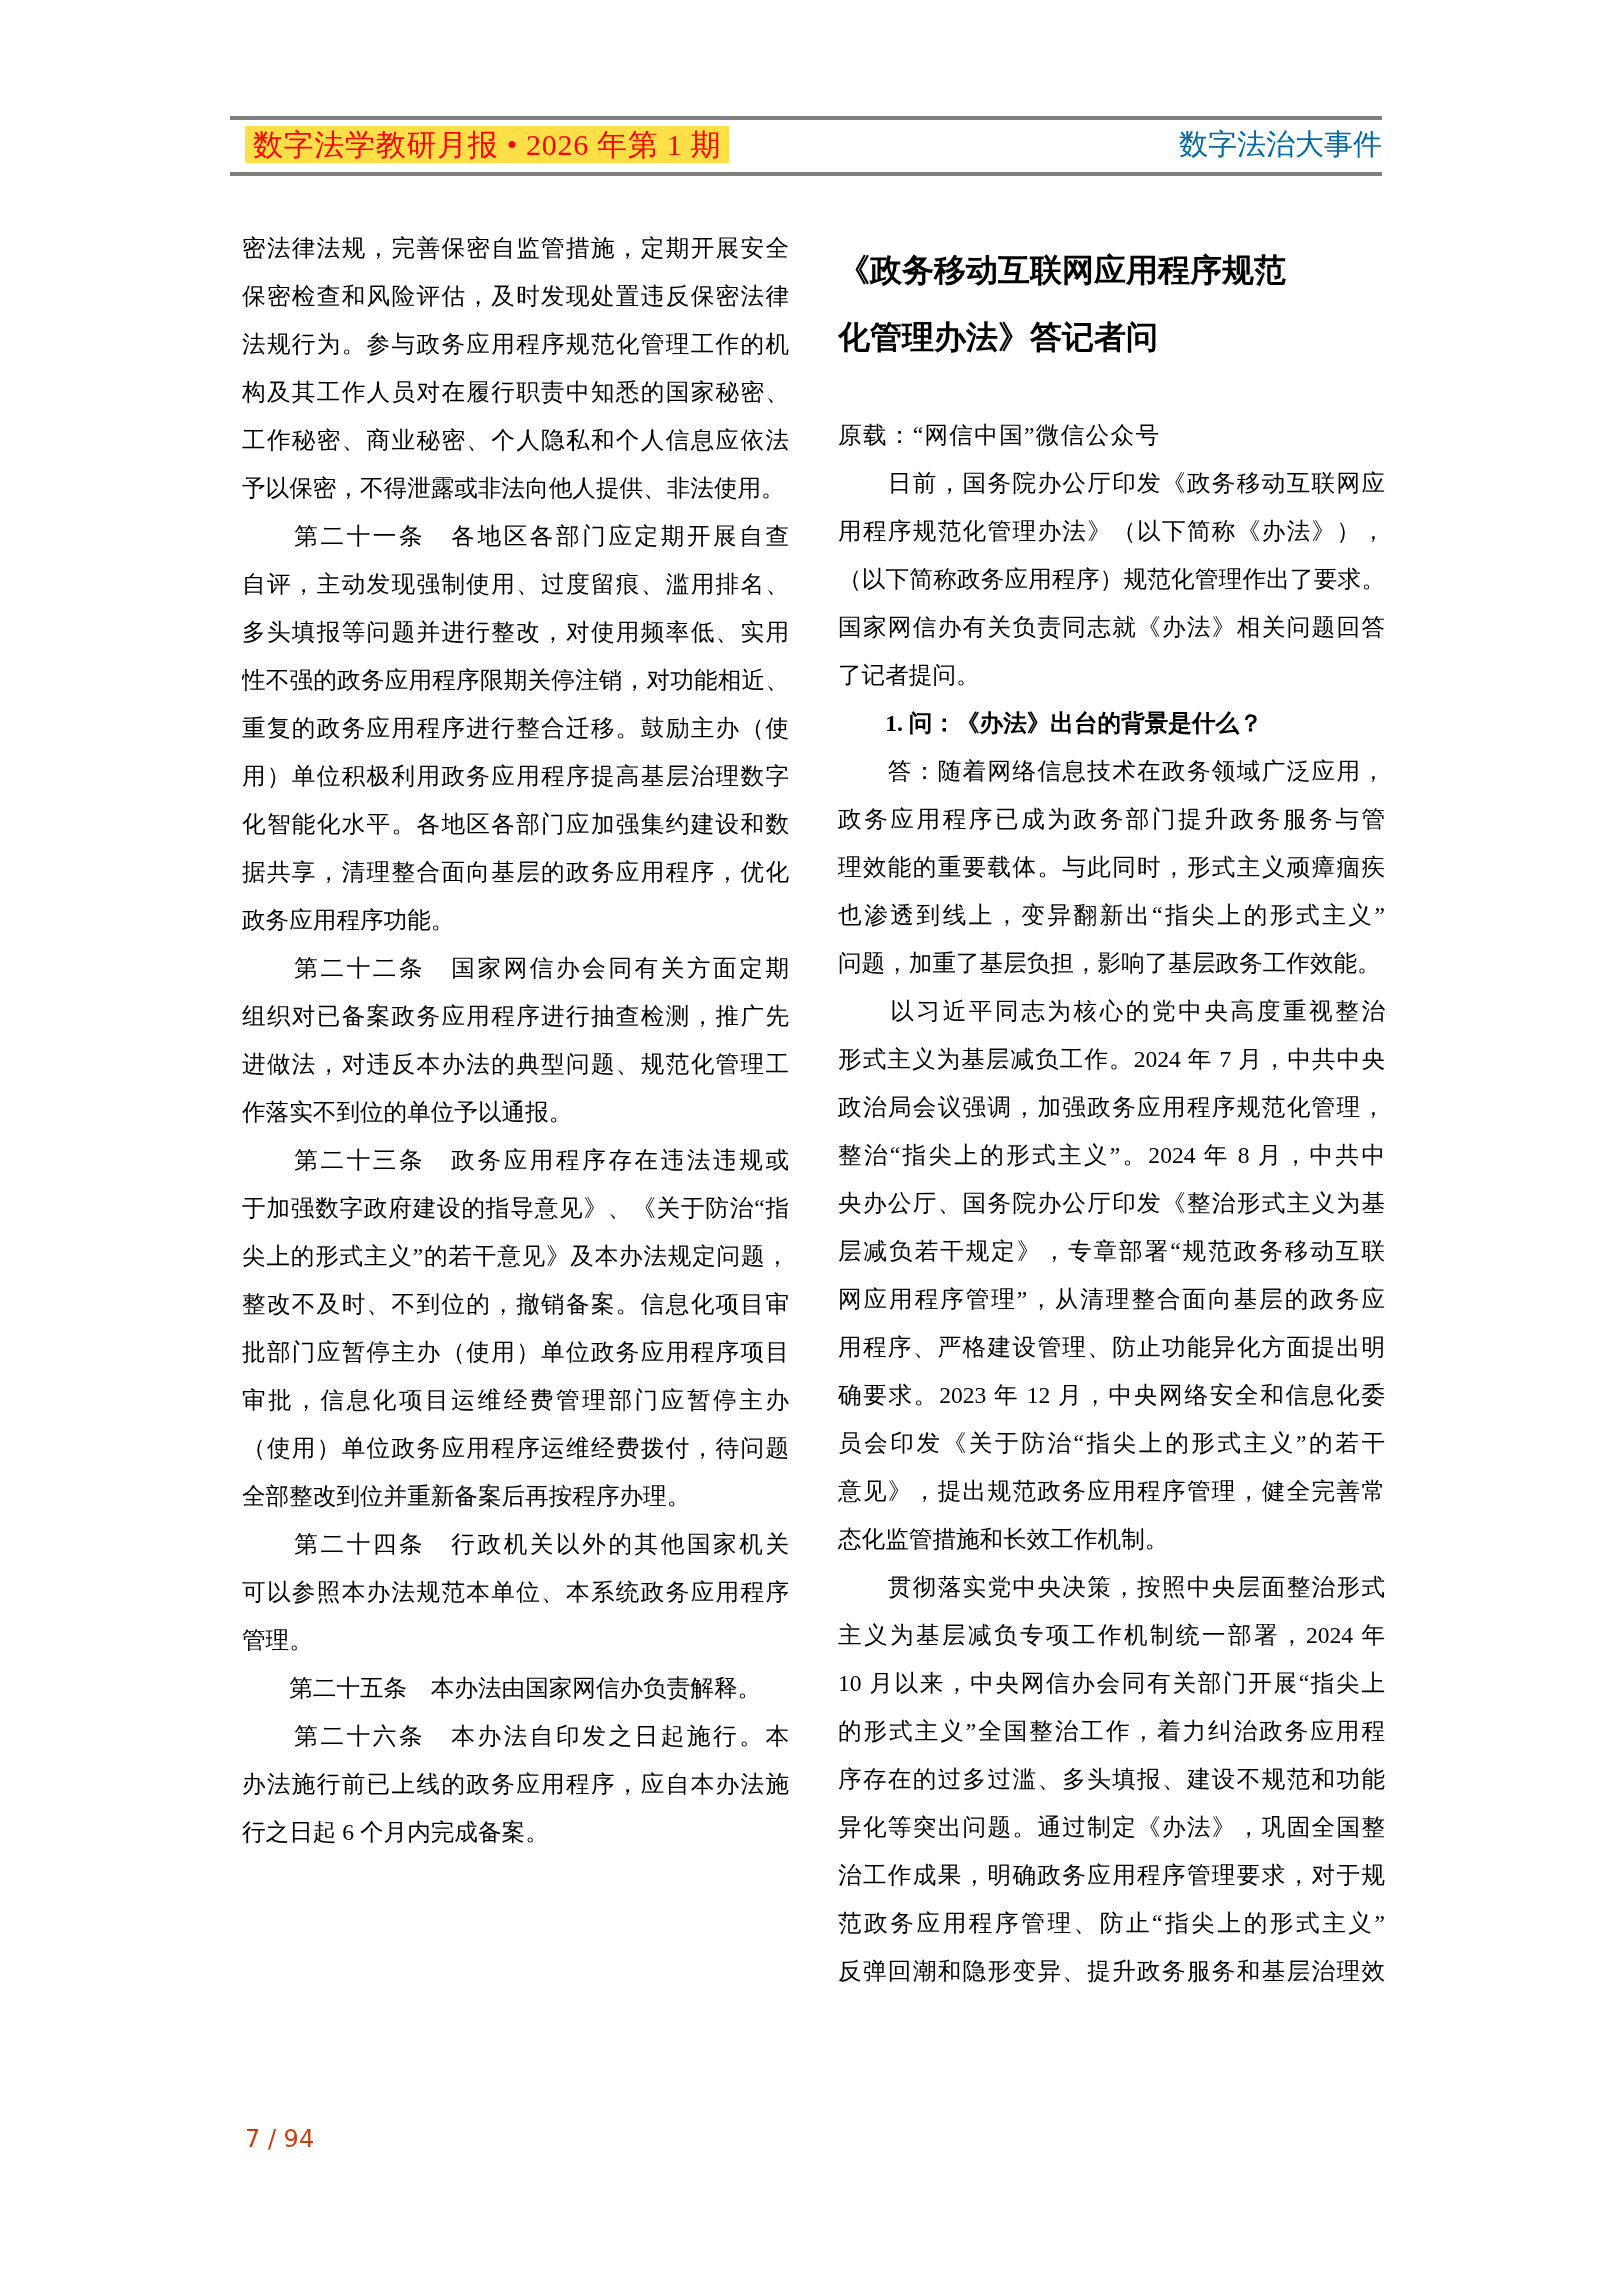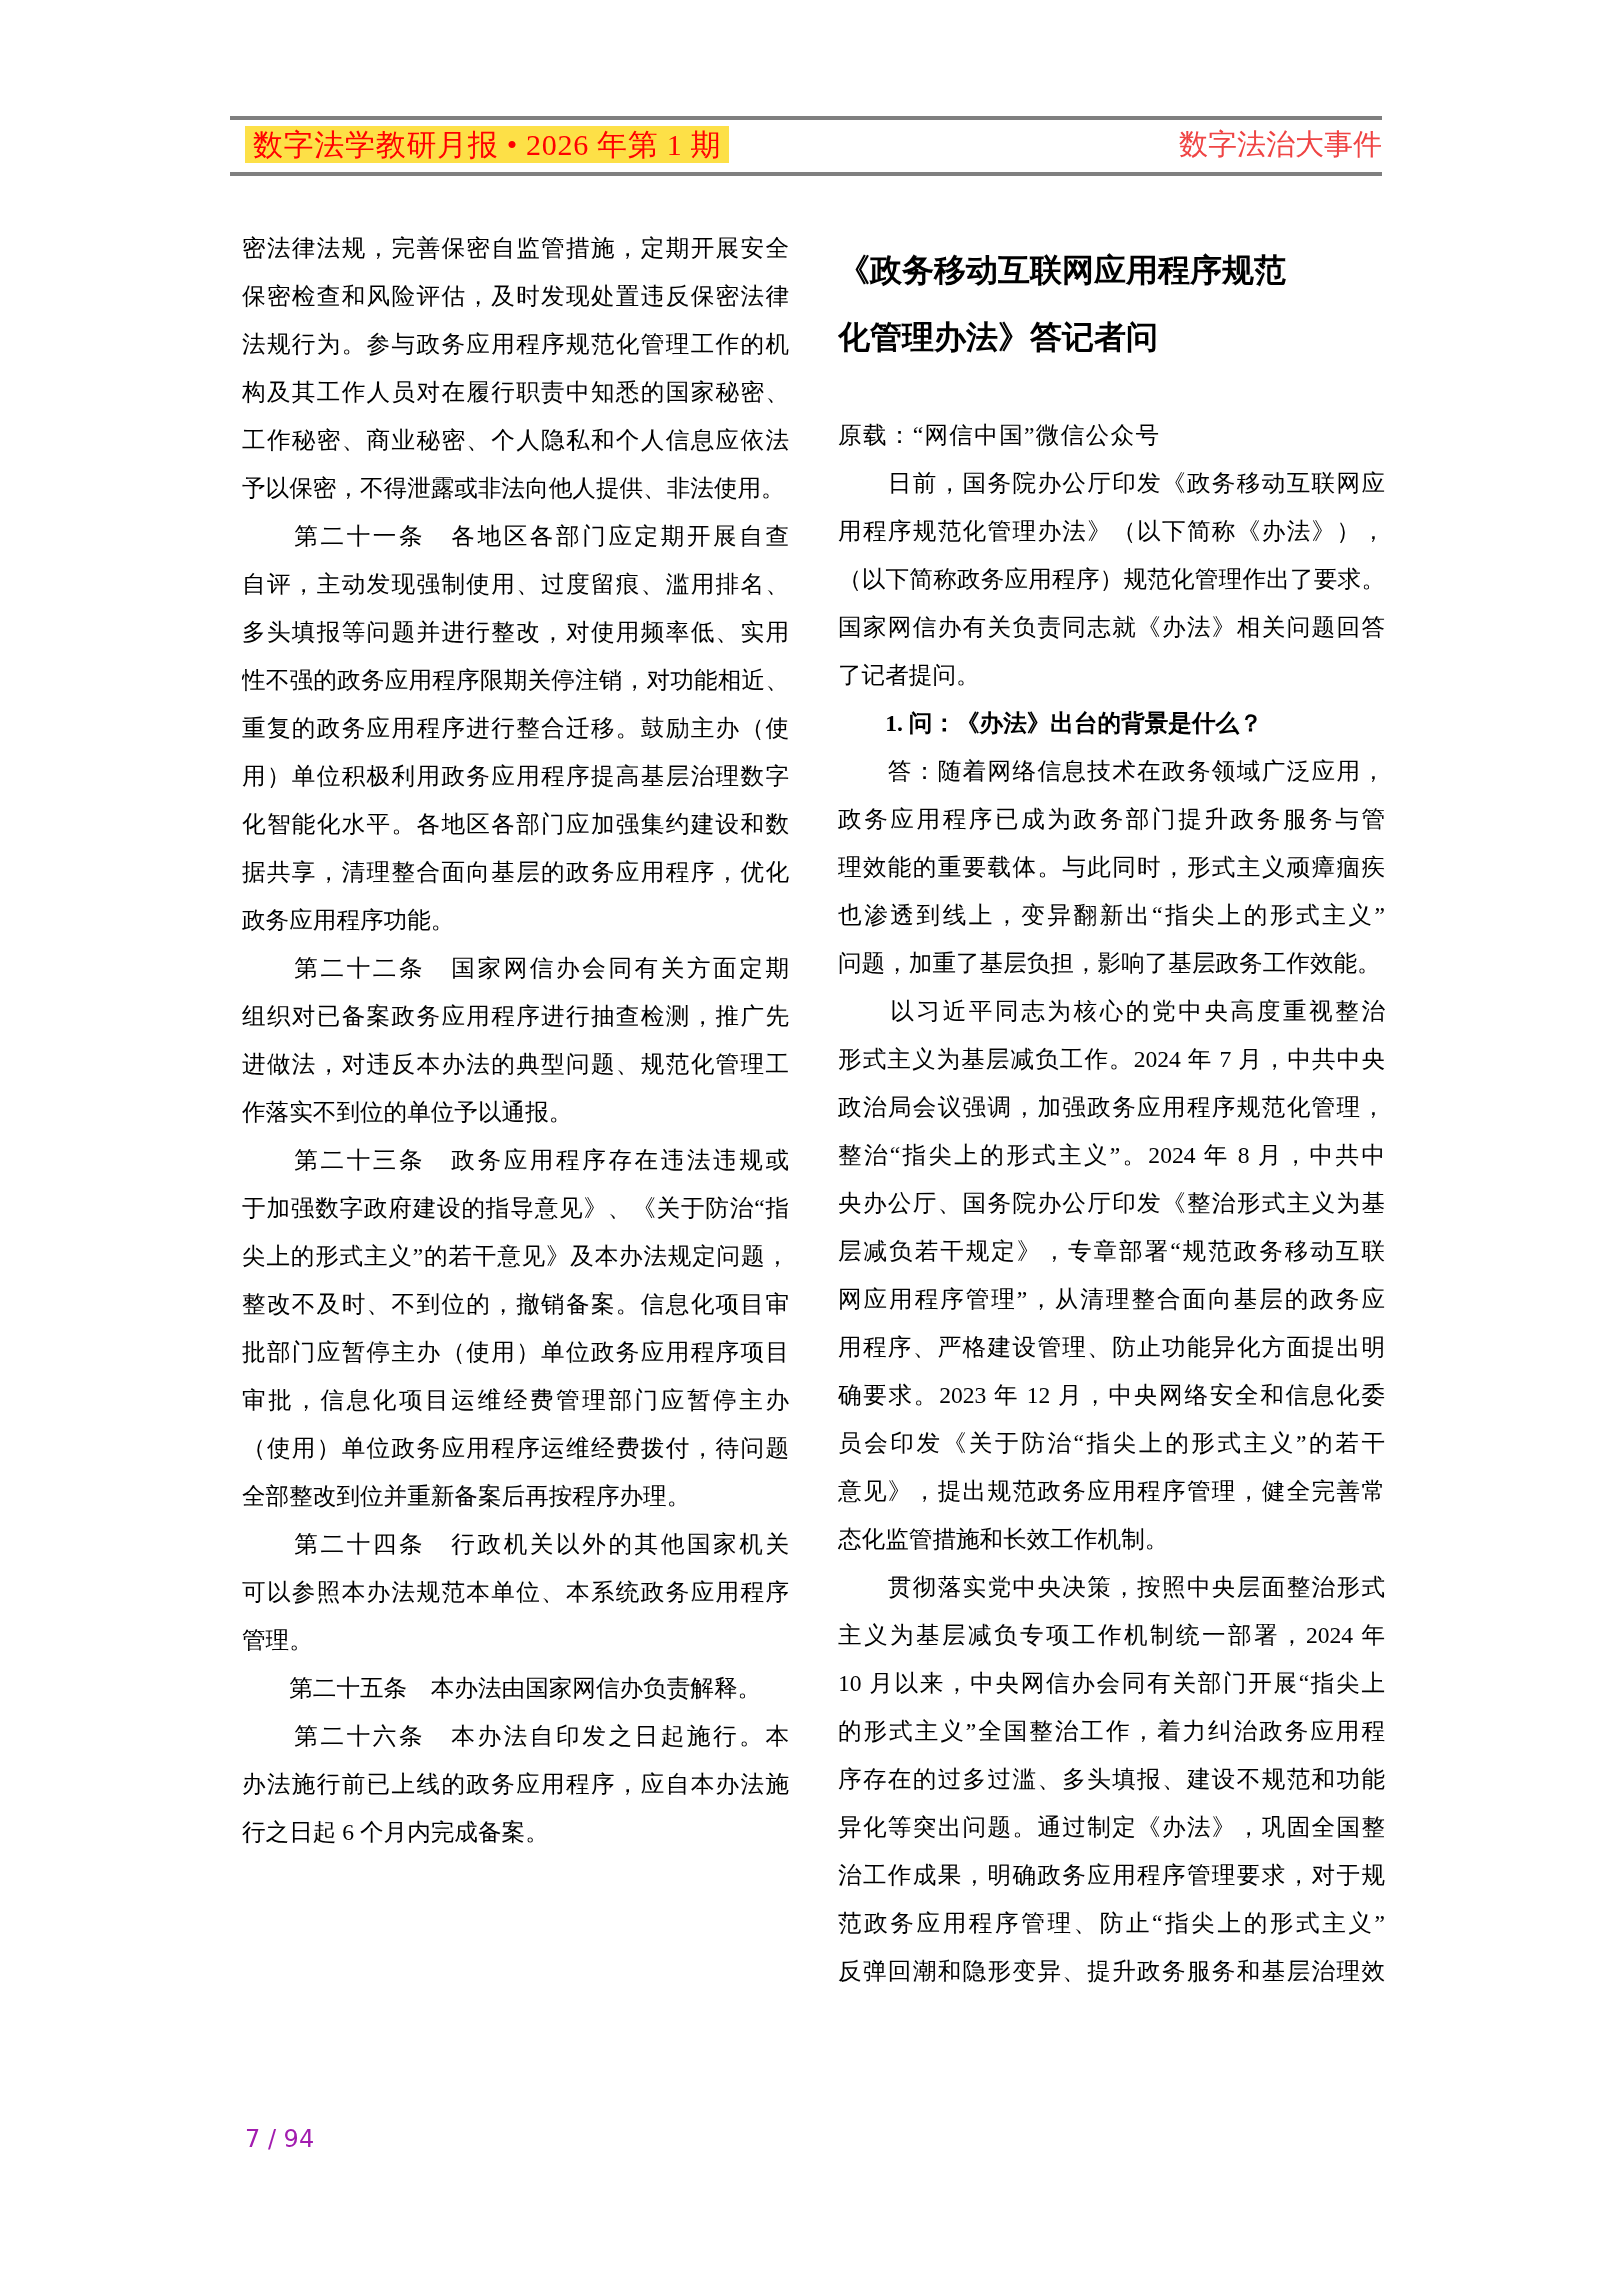--- a/index.html
+++ b/index.html
@@ -16,21 +16,21 @@
   .rule-top{top:116px;}
   .rule-bottom{top:172px;}
   
   .journal-title{
     position:absolute;left:245px;top:126px;height:37px;line-height:37px;
     background:#fde047;color:#ff0000;font-size:30px;padding:0 7.9px;
     white-space:nowrap;letter-spacing:0.7px;
   }
   .section-title{
     position:absolute;right:241px;top:126px;height:37px;line-height:37px;
-    font-size:29px;color:#ef4444;white-space:nowrap;
+    font-size:29px;color:#0369a1;white-space:nowrap;
   }
   
   .col{position:absolute;top:224px;width:547px;}
   .col-left{left:242px;}
   .col-right{left:838px;}
   .tline{
     font-size:23.6px;line-height:48px;height:48px;overflow:hidden;
     text-align:justify;text-align-last:justify;text-justify:inter-character;
   }
   .tline.noj{text-align:right;text-align-last:left;}
@@ -42,21 +42,21 @@
     text-align:right;text-align-last:left;
   }
   .source-line{
     margin-top:40px;font-size:23.6px;line-height:48px;height:48px;
     letter-spacing:1.3px;
   }
   
   .page-number{
     position:absolute;left:245px;top:2125px;
     font-family:"DejaVu Sans","Liberation Sans",sans-serif;
-    font-size:24px;color:#a21caf;
+    font-size:24px;color:#c2410c;
   }
 </style>
 </head>
 <body>
 
 <div class="page">
 
   <div class="rule rule-top"></div>
 
   <div class="journal-title">数字法学教研月报 • 2026 年第 1 期</div>

